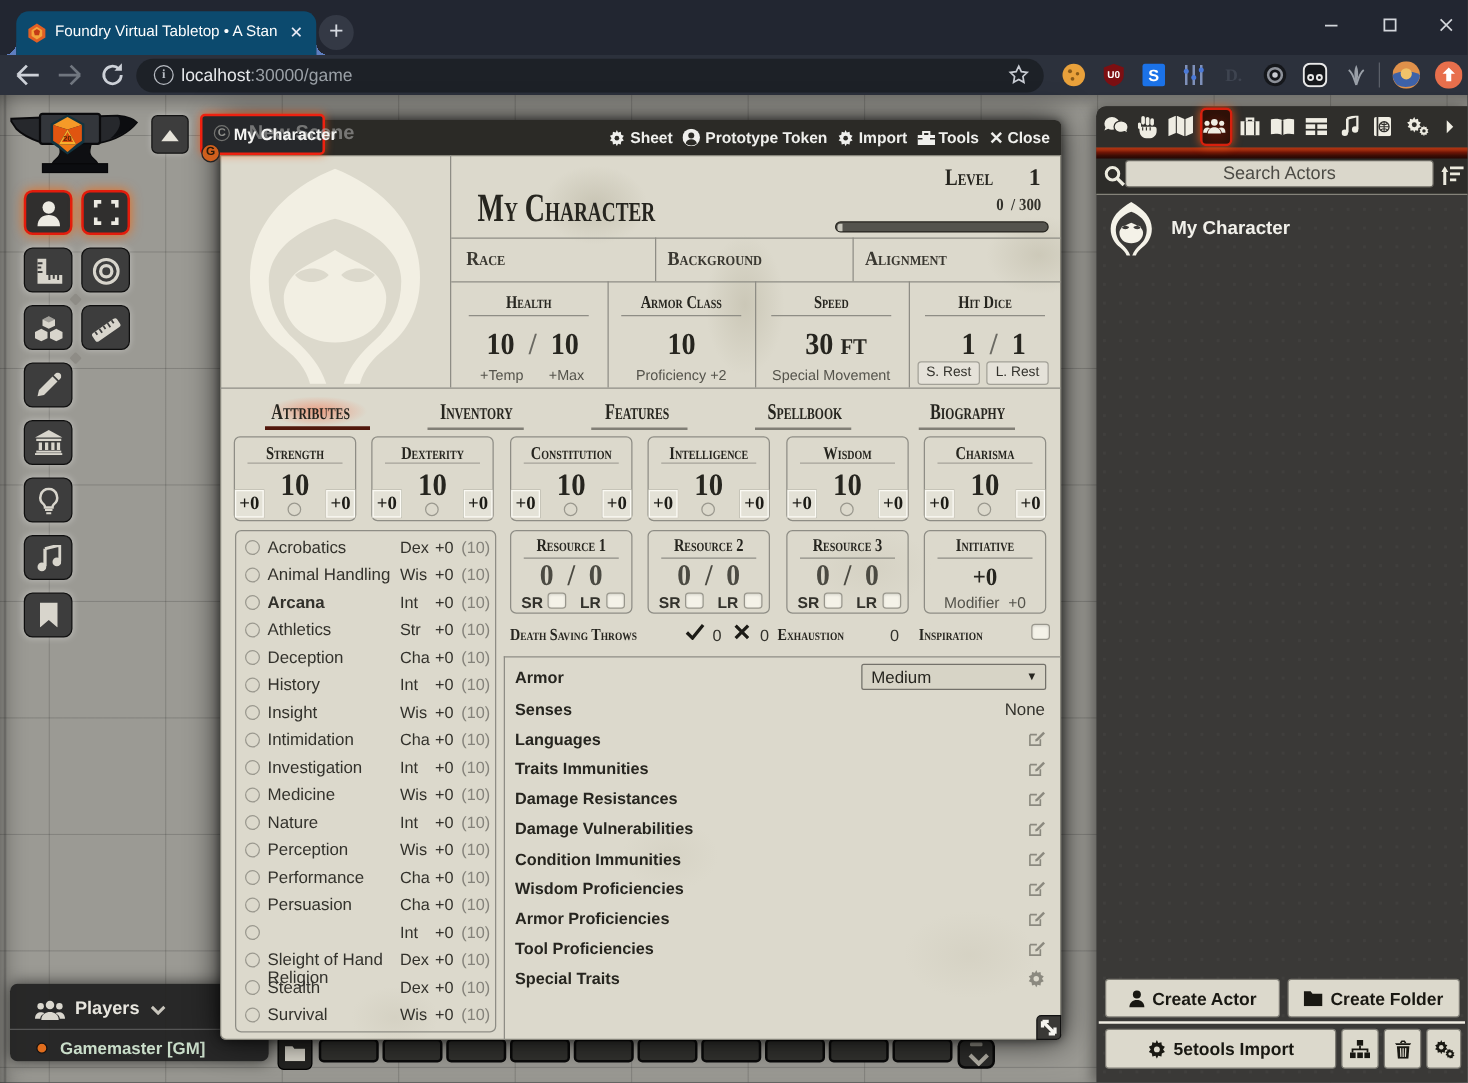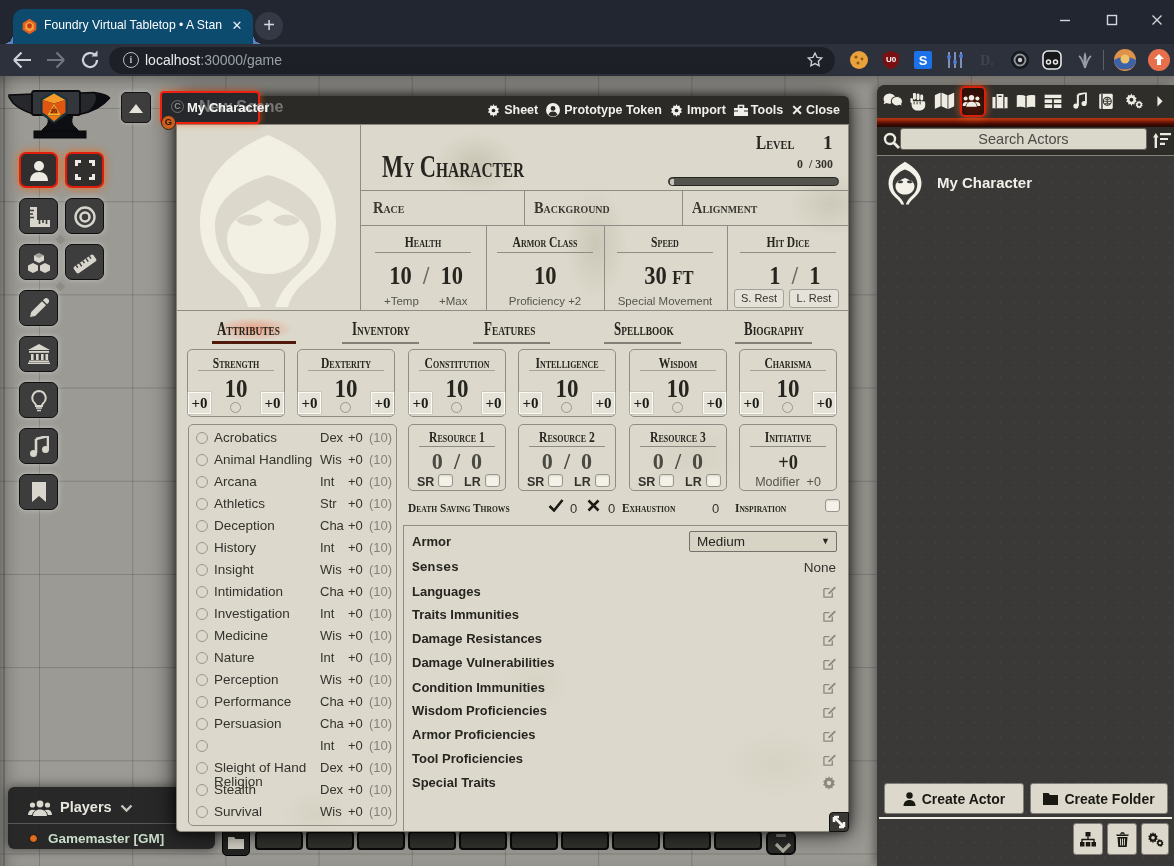--- a/index.html
+++ b/index.html
@@ -439,21 +439,21 @@
 <div class="abs skname" style="left:38px; top:306px;">Acrobatics</div>
 <div class="abs skmod" style="left:144px; top:306px;">Dex</div>
 <div class="abs skmod" style="left:172px; top:306px;">+0</div>
 <div class="abs skpas" style="left:193px; top:306px;">(10)</div>
 <div class="abs prof" style="left:20px; top:330px; width:12px; height:12px;"></div>
 <div class="abs skname" style="left:38px; top:328px;">Animal Handling</div>
 <div class="abs skmod" style="left:144px; top:328px;">Wis</div>
 <div class="abs skmod" style="left:172px; top:328px;">+0</div>
 <div class="abs skpas" style="left:193px; top:328px;">(10)</div>
 <div class="abs prof" style="left:20px; top:352px; width:12px; height:12px;"></div>
-<div class="abs skname" style="left:38px; top:350px;">Arcana</div>
+<div class="abs skname" style="left:38px; top:350px;font-weight:bold;">Arcana</div>
 <div class="abs skmod" style="left:144px; top:350px;">Int</div>
 <div class="abs skmod" style="left:172px; top:350px;">+0</div>
 <div class="abs skpas" style="left:193px; top:350px;">(10)</div>
 <div class="abs prof" style="left:20px; top:374px; width:12px; height:12px;"></div>
 <div class="abs skname" style="left:38px; top:372px;">Athletics</div>
 <div class="abs skmod" style="left:144px; top:372px;">Str</div>
 <div class="abs skmod" style="left:172px; top:372px;">+0</div>
 <div class="abs skpas" style="left:193px; top:372px;">(10)</div>
 <div class="abs prof" style="left:20px; top:396px; width:12px; height:12px;"></div>
 <div class="abs skname" style="left:38px; top:394px;">Deception</div>
@@ -570,21 +570,21 @@
     <div class="abs dslab" style="left:559px; top:376px;">Inspiration</div>
     <div class="abs chk" style="left:649px; top:375px;"></div>
 
     <div class="abs line" style="left:227px; top:401px; width:446px; height:1px;"></div>
     <div class="abs line" style="left:227px; top:401px; width:1px; height:307px;"></div>
     <div class="abs trait" style="left:236px; top:410px;">Armor</div>
 <div class="abs" style="left:513px; top:407px; width:148px; height:21px; background:#d7d4c6; border:1px solid #73716a; border-radius:2px;">
 <span style="position:absolute; left:7px; top:2px; font-size:13.5px; color:#26251f;">Medium</span>
 <span style="position:absolute; right:6px; top:4px; font-size:9px; color:#26251f;">▼</span>
       </div>
-<div class="abs trait" style="left:236px; top:436px;font-family:Liberation Mono, monospace;">Senses</div>
+<div class="abs trait" style="left:236px; top:436px;">Senses</div>
 <div class="abs" style="left:560px; top:436px; width:100px; text-align:right; font-size:13.5px; color:#33322c;">None</div>
 <div class="abs trait" style="left:236px; top:460px;">Languages</div>
 <div class="abs" style="left:647px; top:460px;"><svg class="eicon" viewBox="0 0 14 14">
           <path d="M1 4h6M1 4v9h9V8" fill="none" stroke="#8b897f" stroke-width="1.4"></path>
           <path d="M6 8l6.5-6.5 1.5 1.5L7.5 9.5 5.5 10z" fill="#8b897f"></path>
         </svg></div>
 <div class="abs trait" style="left:236px; top:483px;">Traits Immunities</div>
 <div class="abs" style="left:647px; top:484px;"><svg class="eicon" viewBox="0 0 14 14">
           <path d="M1 4h6M1 4v9h9V8" fill="none" stroke="#8b897f" stroke-width="1.4"></path>
           <path d="M6 8l6.5-6.5 1.5 1.5L7.5 9.5 5.5 10z" fill="#8b897f"></path>
@@ -770,20 +770,24 @@
   <div style="position:absolute; left:60px; top:89px; font-size:15px; font-weight:bold; color:#f1f0ea;">My Character</div>
 
   <div class="sbtn" style="position:absolute; left:7px; top:698px; width:140px; height:31px;"><svg width="13" height="14" viewBox="0 0 13 14" style="margin-right:6px;">
         <circle cx="6.5" cy="3.5" r="3.2" fill="#191812"></circle>
         <path d="M0.5 14c0-4 2.6-6 6-6s6 2 6 6z" fill="#191812"></path>
       </svg>Create Actor</div>
   <div class="sbtn" style="position:absolute; left:153px; top:698px; width:138px; height:31px;"><svg width="15" height="13" viewBox="0 0 15 13" style="margin-right:6px;">
         <path d="M0 1h5.5l1.5 2H15v10H0z" fill="#191812"></path>
       </svg>Create Folder</div>
   <div style="position:absolute; left:2px; top:732px; width:293px; height:2px; background:#efece2;"></div>
+  <div class="sbtn" style="position:absolute; left:7px; top:738px; width:185px; height:32px;"><svg width="15" height="15" viewBox="0 0 14 14" style="margin-right:6px;">
+        <path d="M7 0l1 2.2 2.4-.6.3 2.4 2.3 1-1.4 2 1.4 2-2.3 1-.3 2.4-2.4-.6-1 2.2-1-2.2-2.4.6-.3-2.4-2.3-1 1.4-2-1.4-2 2.3-1 .3-2.4 2.4.6z" fill="#191812"></path>
+        <circle cx="7" cy="7" r="2.2" fill="#dcd9cc"></circle>
+      </svg>5etools Import</div>
   <div class="sbtn" style="position:absolute; left:196px; top:738px; width:30px; height:32px;">
       <svg width="16" height="15" viewBox="0 0 16 15">
         <rect x="5.5" y="0" width="5" height="4.5" fill="#191812"></rect>
         <path d="M8 4.5v3M2 10V7.5h12V10" stroke="#191812" stroke-width="1.4" fill="none"></path>
         <rect x="0" y="10" width="4.5" height="4.5" fill="#191812"></rect>
         <rect x="5.8" y="10" width="4.5" height="4.5" fill="#191812"></rect>
         <rect x="11.5" y="10" width="4.5" height="4.5" fill="#191812"></rect>
       </svg>
     </div>
   <div class="sbtn" style="position:absolute; left:230px; top:738px; width:30px; height:32px;">

